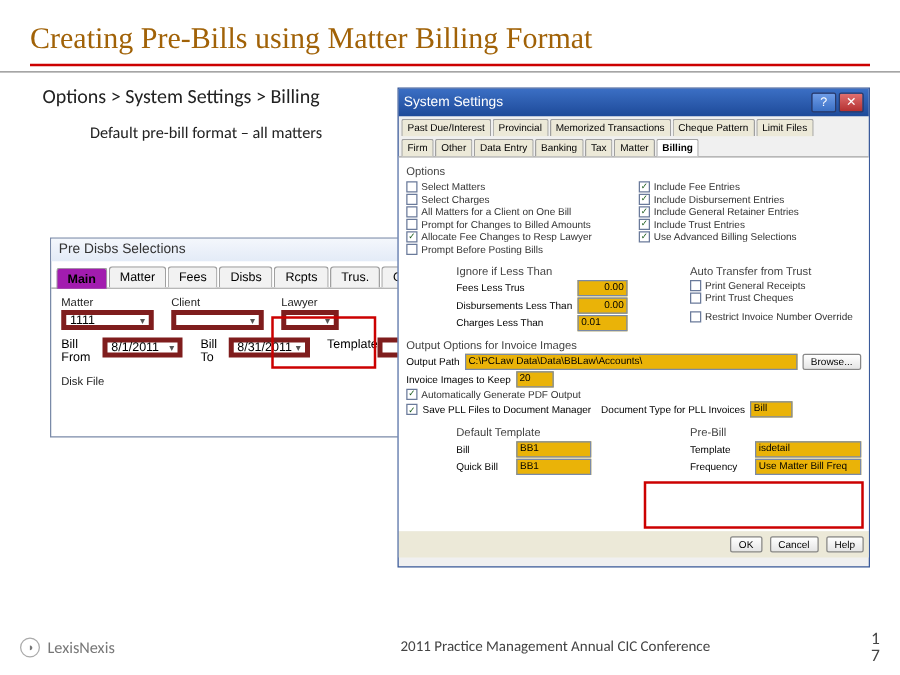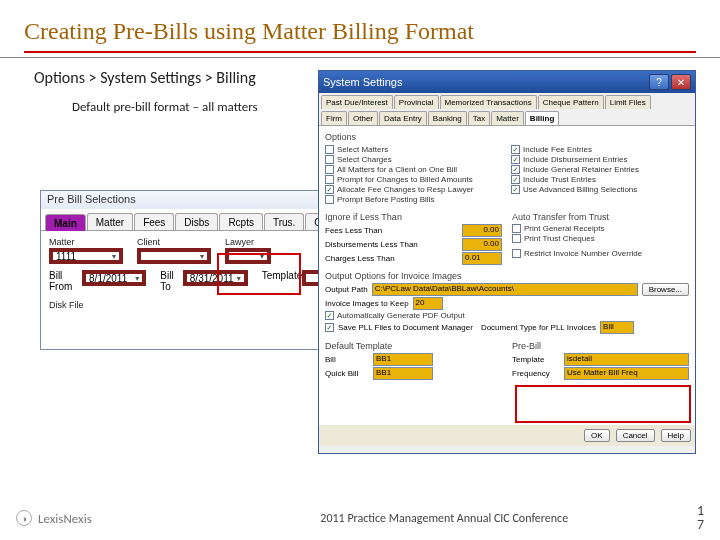--- a/index.html
+++ b/index.html
@@ -40,21 +40,21 @@
   .sys-body { background: #fff; border-top: 1px solid #a0a0a0; padding: 4px 6px; height: calc(100% - 22px - 34px - 26px); overflow: hidden; }
   .sys-body .group-label { font-size: 9px; color: #444; margin: 2px 0 2px 0; }
   .opt-cols { display: flex; gap: 8px; }
   .opt-col { flex: 1; }
   .chk { display: flex; align-items: center; gap: 3px; margin: 1px 0; font-size: 8px; color: #333; white-space: nowrap; }
   .chk .box { width: 9px; height: 9px; border: 1px solid #6a7a9a; display: inline-flex; align-items: center; justify-content: center; font-size: 7px; line-height: 1; color: #1a5a1a; }
   .sect { margin-top: 5px; }
   .row-inline { display: flex; align-items: center; gap: 4px; margin: 1px 0; font-size: 8px; }
   .tiny-input { border: 1px solid #7a8aa8; height: 13px; padding: 0 2px; font-size: 8px; background: #eab308; }
   .row-two { display: flex; gap: 10px; }
-  .row-two > div { flex: 1; }
+  .row-two > div { flex: 1; margin-left: 40px; }
   .btn-small { border: 1px solid #888; background: linear-gradient(#fff,#e5e5e5); padding: 1px 6px; font-size: 8px; border-radius: 2px; }
   .footer-btns { display: flex; justify-content: flex-end; gap: 6px; padding: 4px; background: #ece9d8; }
   .red-box2 { position: absolute; border: 2px solid #c00; right: 4px; bottom: 30px; width: 176px; height: 38px; pointer-events: none; }
 
   
   .slide-footer { position: absolute; bottom: 8px; left: 0; right: 0; display: flex; align-items: center; justify-content: space-between; padding: 0 16px; }
   .logo { display: flex; align-items: center; gap: 6px; color: #777; font-size: 13px; }
   .logo-dot { width: 16px; height: 16px; border: 1px solid #aaa; border-radius: 50%; display: flex; align-items: center; justify-content: center; font-size: 9px; }
   .conf { font-size: 12px; color: #444; position: absolute; left: 50%; transform: translateX(-16%); }
   .pagenum { font-size: 14px; line-height: 1; color: #444; text-align: right; }
@@ -64,21 +64,21 @@
 
 <div class="slide-title">Creating Pre-Bills using Matter Billing Format</div>
 <div class="red-underline"></div>
 <div class="gray-rule"></div>
 <div class="breadcrumb">Options &gt; System Settings &gt; Billing</div>
 <div class="subnote">Default pre-bill format – all matters</div>
 
 <div class="stage">
 
   <div class="win-prebill">
-    <div class="titlebar">Pre Bill Selections</div>
+    <div class="titlebar">Pre Disbs Selections</div>
     <div class="tabs">
       <div class="tab active">Main</div>
       <div class="tab">Matter</div>
       <div class="tab">Fees</div>
       <div class="tab">Disbs</div>
       <div class="tab">Rcpts</div>
       <div class="tab">Trus.</div>
       <div class="tab">Options</div>
     </div>
     <div class="pb-body">
@@ -205,21 +205,21 @@
               <span class="box">✓</span>
               <span>Use Advanced Billing Selections</span>
             </div>
           </div>
       </div>
 
       <div class="sect row-two">
         <div>
           <div class="group-label">Ignore if Less Than</div>
           <div class="row-inline">
-              <span>Fees Less Than</span>
+              <span>Fees Less Trus</span>
               <span class="tiny-input" style="width:40px;margin-left:auto;text-align:right">0.00</span>
             </div>
           <div class="row-inline">
               <span>Disbursements Less Than</span>
               <span class="tiny-input" style="width:40px;margin-left:auto;text-align:right">0.00</span>
             </div>
           <div class="row-inline">
               <span>Charges Less Than</span>
               <span class="tiny-input" style="width:40px;margin-left:auto;text-align:left">0.01</span>
             </div>

